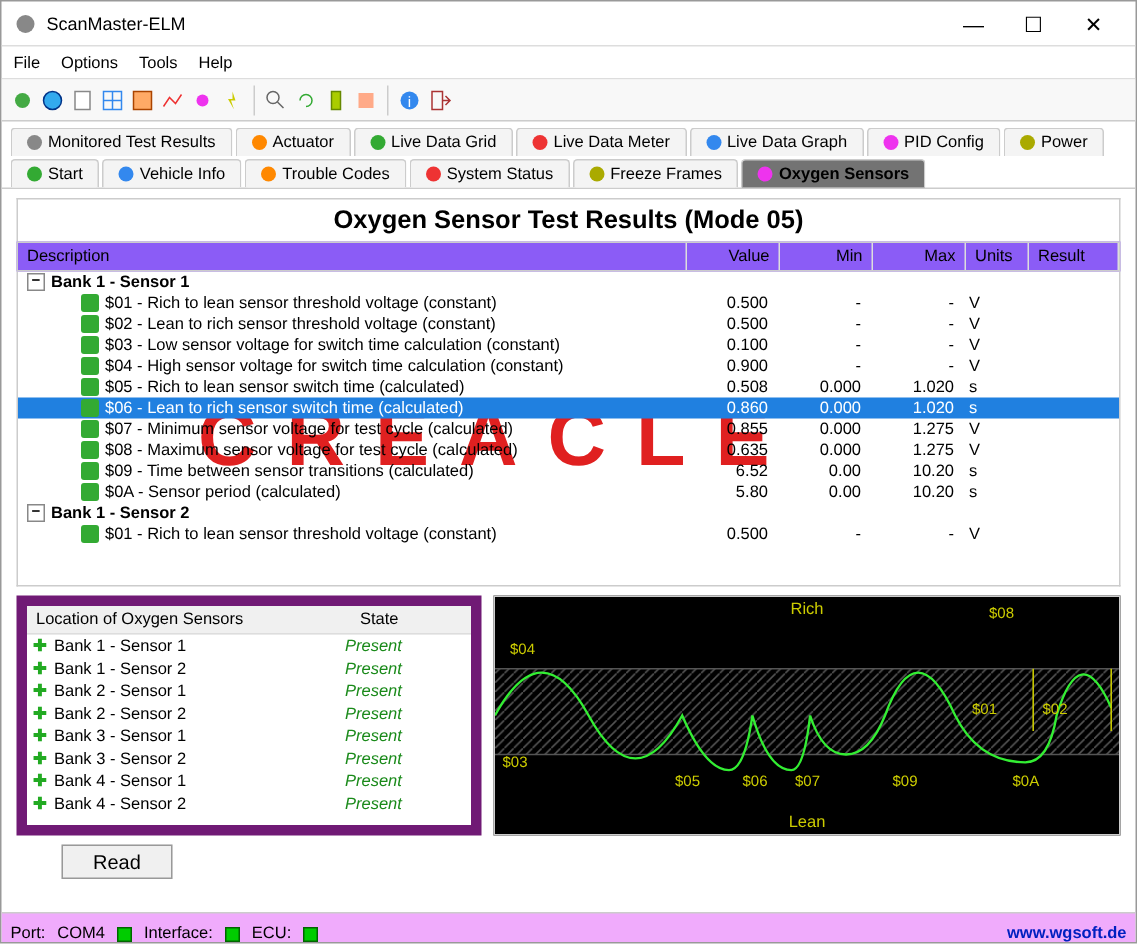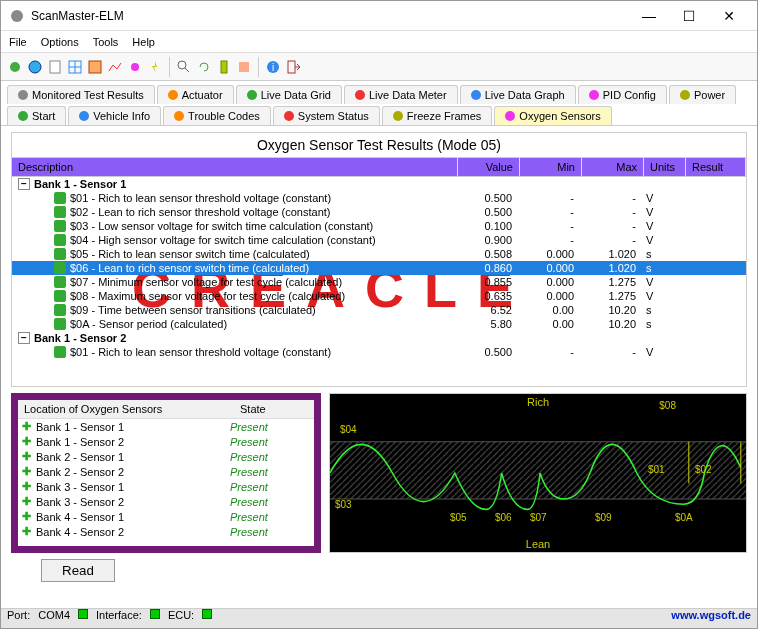--- a/index.html
+++ b/index.html
@@ -11,23 +11,23 @@
 .menubar { height: 22px; display: flex; align-items: center; gap: 14px; padding: 0 8px; border-bottom: 1px solid #ddd; }
 .menubar span { cursor: pointer; }
 .toolbar { height: 28px; display: flex; align-items: center; gap: 4px; padding: 2px 6px; border-bottom: 1px solid #ccc; background: #f8f8f8; }
 .tbicon { width: 16px; height: 16px; cursor: pointer; display: inline-flex; align-items: center; justify-content: center; }
 .tbicon svg { width: 16px; height: 16px; }
 .tsep { width: 1px; height: 20px; background: #ccc; margin: 0 2px; }
 .tabbar { padding: 4px 6px 0; display: flex; flex-direction: column; gap: 2px; border-bottom: 1px solid #ccc; }
 .tabrow { display: flex; gap: 2px; }
 .tab { padding: 3px 10px; border: 1px solid #ccc; border-bottom: none; background: #f4f4f4; border-radius: 3px 3px 0 0; cursor: pointer; display: flex; align-items: center; gap: 4px; font-size: 11px; }
 .tab .bullet { width: 10px; height: 10px; border-radius: 50%; display: inline-block; }
-.tab.active { background: #fef9c3; font-weight: normal; }
+.tab.active { background: #737373; font-weight: bold; }
 .content { flex: 1; padding: 6px 10px 4px; display: flex; flex-direction: column; overflow: hidden; }
-.panel-title { text-align: center; font-weight: normal; font-size: 14px; padding: 4px 0; border: 1px solid #ccc; border-bottom: none; }
+.panel-title { text-align: center; font-weight: bold; font-size: 17px; padding: 4px 0; border: 1px solid #ccc; border-bottom: none; }
 .grid-header { display: flex; border: 1px solid #ccc; background: #8b5cf6; font-weight: normal; }
 .grid-header div { padding: 3px 6px; border-right: 1px solid #ddd; }
 .col-desc { flex: 1; }
 .col-val { width: 62px; text-align: right; }
 .col-min { width: 62px; text-align: right; }
 .col-max { width: 62px; text-align: right; }
 .col-units { width: 42px; }
 .col-res { width: 60px; }
 .tree { border: 1px solid #ccc; border-top: none; height: 210px; overflow-y: auto; position: relative; }
 .watermark { position: absolute; left: 120px; top: 80px; font-size: 54px; font-weight: bold; color: #e02020; letter-spacing: 20px; z-index: 1; pointer-events: none; }
@@ -52,21 +52,21 @@
 .loc-row .plus { color: #2a2; font-weight: bold; width: 14px; }
 .loc-row .lname { flex: 1; }
 .loc-row .lstate { width: 80px; color: #1a8a1a; font-style: italic; }
 .chart-panel { flex: 1; border: 1px solid #ccc; background: #000; position: relative; }
 .chart-panel .rich { position: absolute; top: 2px; left: 50%; transform: translateX(-50%); color: #cc0; font-size: 11px; }
 .chart-panel .lean { position: absolute; bottom: 2px; left: 50%; transform: translateX(-50%); color: #cc0; font-size: 11px; }
 .chart-panel .lbl { position: absolute; color: #cc0; font-size: 10px; }
 .chart-svg { width: 100%; height: 100%; }
 .btn-row { padding: 6px 0; }
 .btn { padding: 3px 20px; border: 1px solid #999; background: #f0f0f0; cursor: pointer; margin-left: 30px; }
-.statusbar { height: 20px; border-top: 1px solid #ccc; display: flex; align-items: flex-start; padding: 0 6px; gap: 8px; font-size: 11px; background: #e5e5e5; }
+.statusbar { height: 20px; border-top: 1px solid #ccc; display: flex; align-items: flex-end; padding: 0 6px; gap: 8px; font-size: 11px; background: #f0abfc; }
 .statusbar .led { width: 10px; height: 10px; background: #0c0; display: inline-block; border: 1px solid #060; }
 .statusbar .link { color: #0020c0; font-weight: bold; margin-left: auto; }
 </style>
 </head>
 <body>
 
 <div class="titlebar">
   <span class="icon"><svg viewBox="0 0 16 16">
         <circle cx="8" cy="8" r="6" fill="#888"></circle>
       </svg></span>

